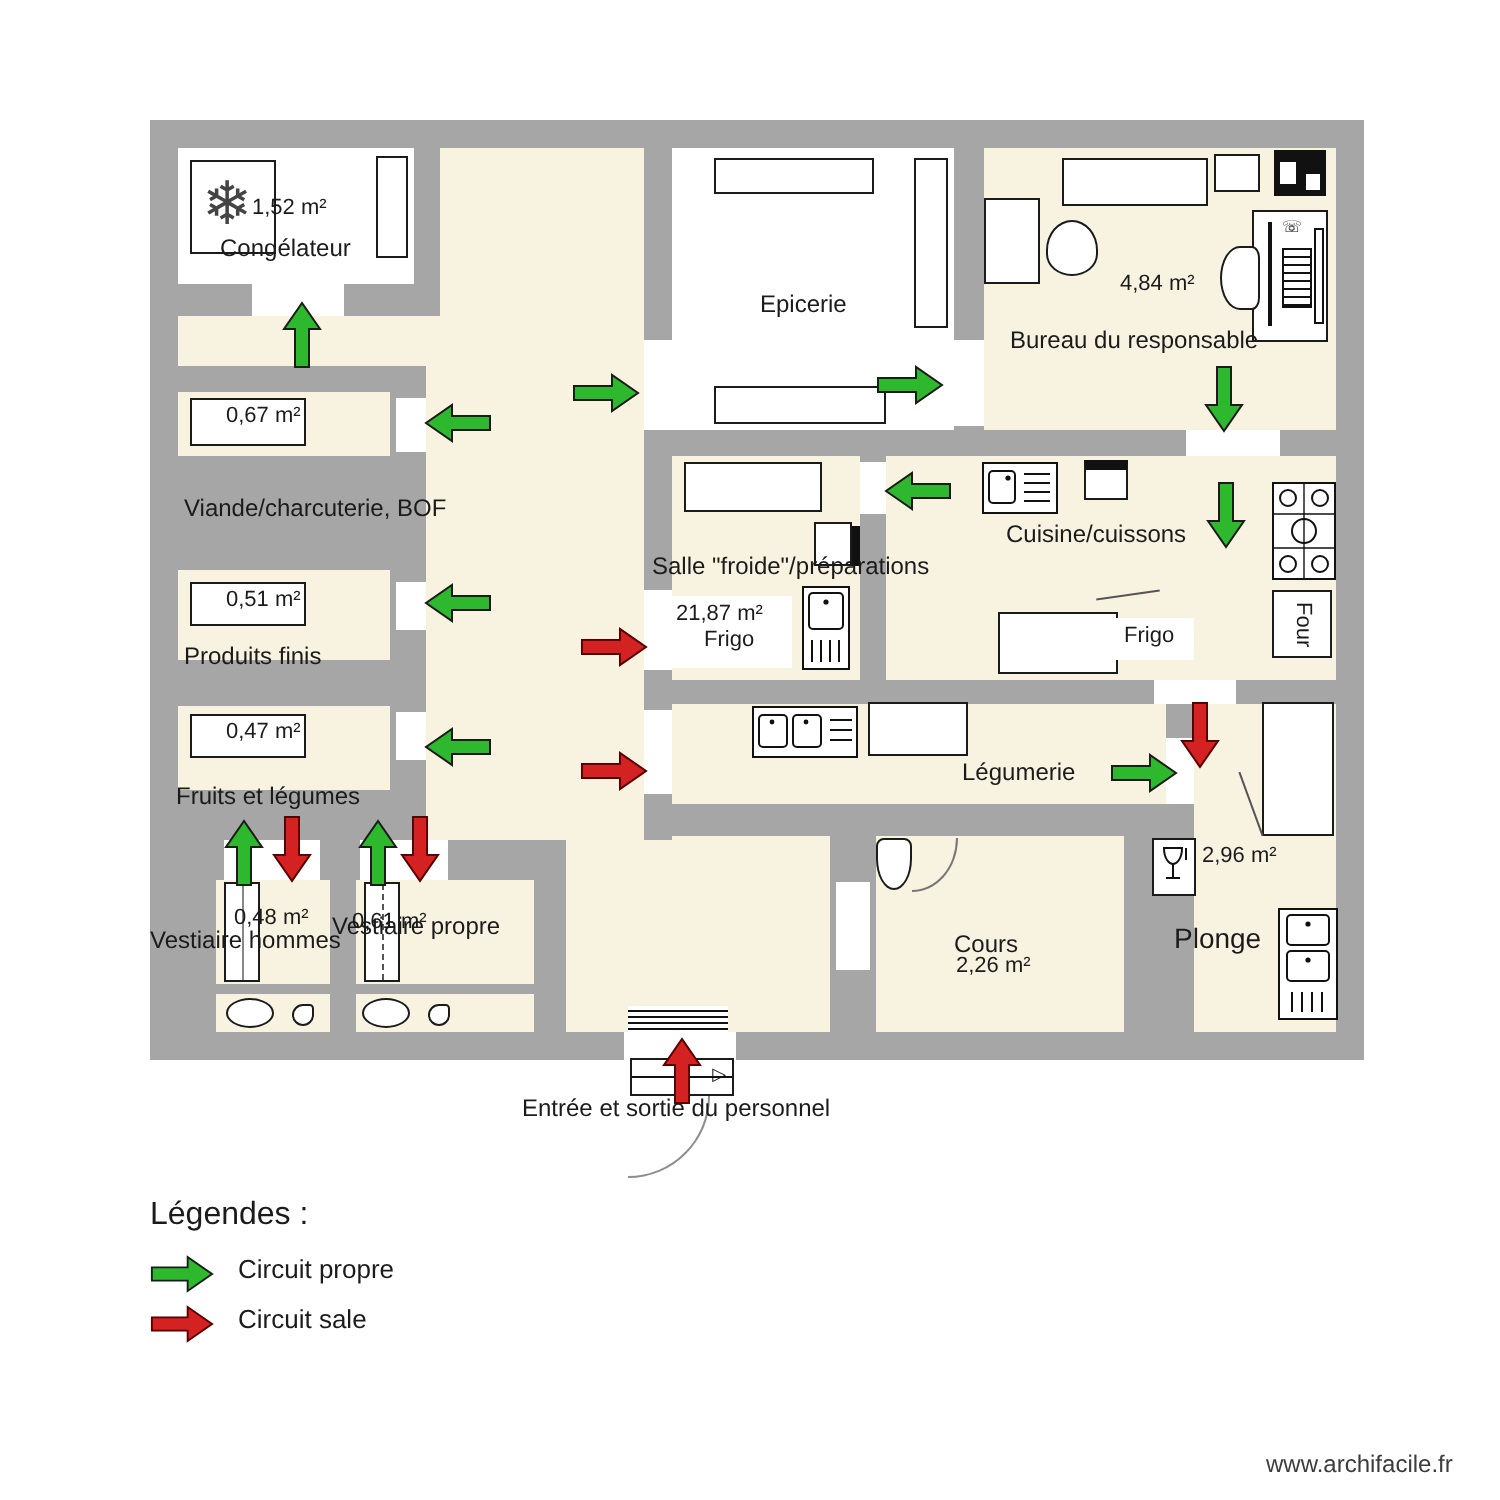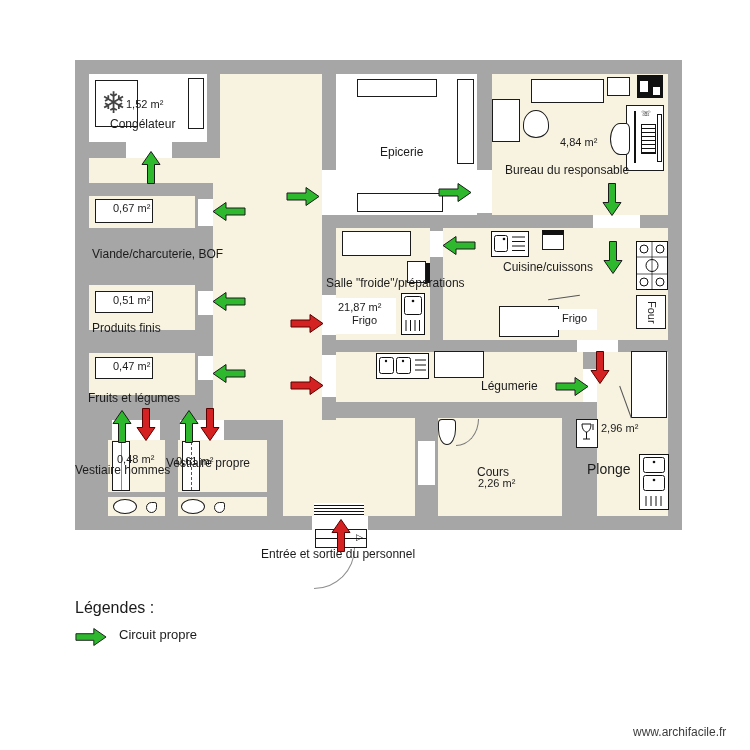--- a/index.html
+++ b/index.html
@@ -343,16 +343,24 @@
   <div class="legend">
     <h2>Légendes :</h2>
     <div class="lrow">
       <div class="arrow clean">
           <svg viewBox="0 0 34 21">
             <polygon points="1,7 20,7 20,1.5 33,10.5 20,19.5 20,14 1,14" fill="currentColor" stroke="#1b1b1b"></polygon>
           </svg>
         </div>
       <span>Circuit propre</span>
     </div>
+    <div class="lrow">
+      <div class="arrow dirty">
+          <svg viewBox="0 0 34 21">
+            <polygon points="1,7 20,7 20,1.5 33,10.5 20,19.5 20,14 1,14" fill="currentColor" stroke="#5a0000"></polygon>
+          </svg>
+        </div>
+      <span>Circuit sale</span>
+    </div>
   </div>
 
   <div class="wm">www.archifacile.fr</div>
 </div>
 
 </body></html>

